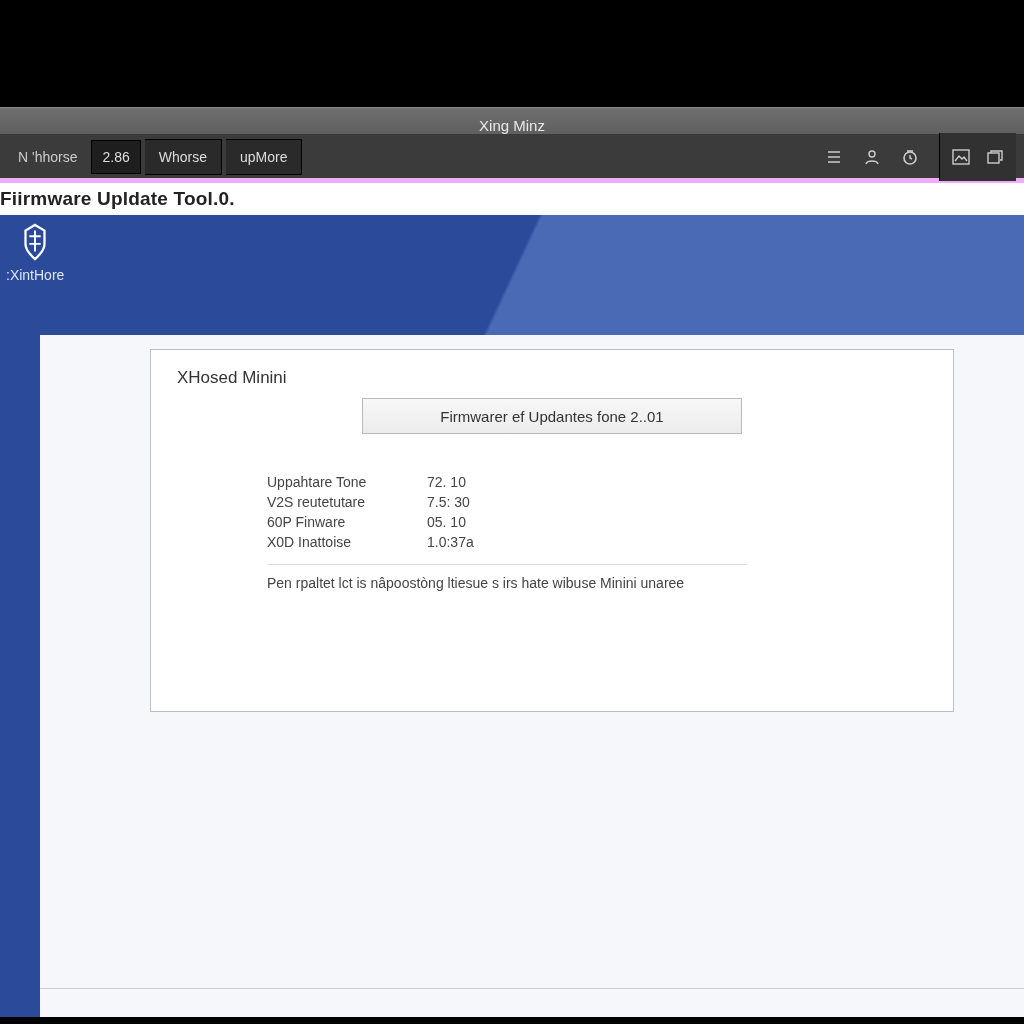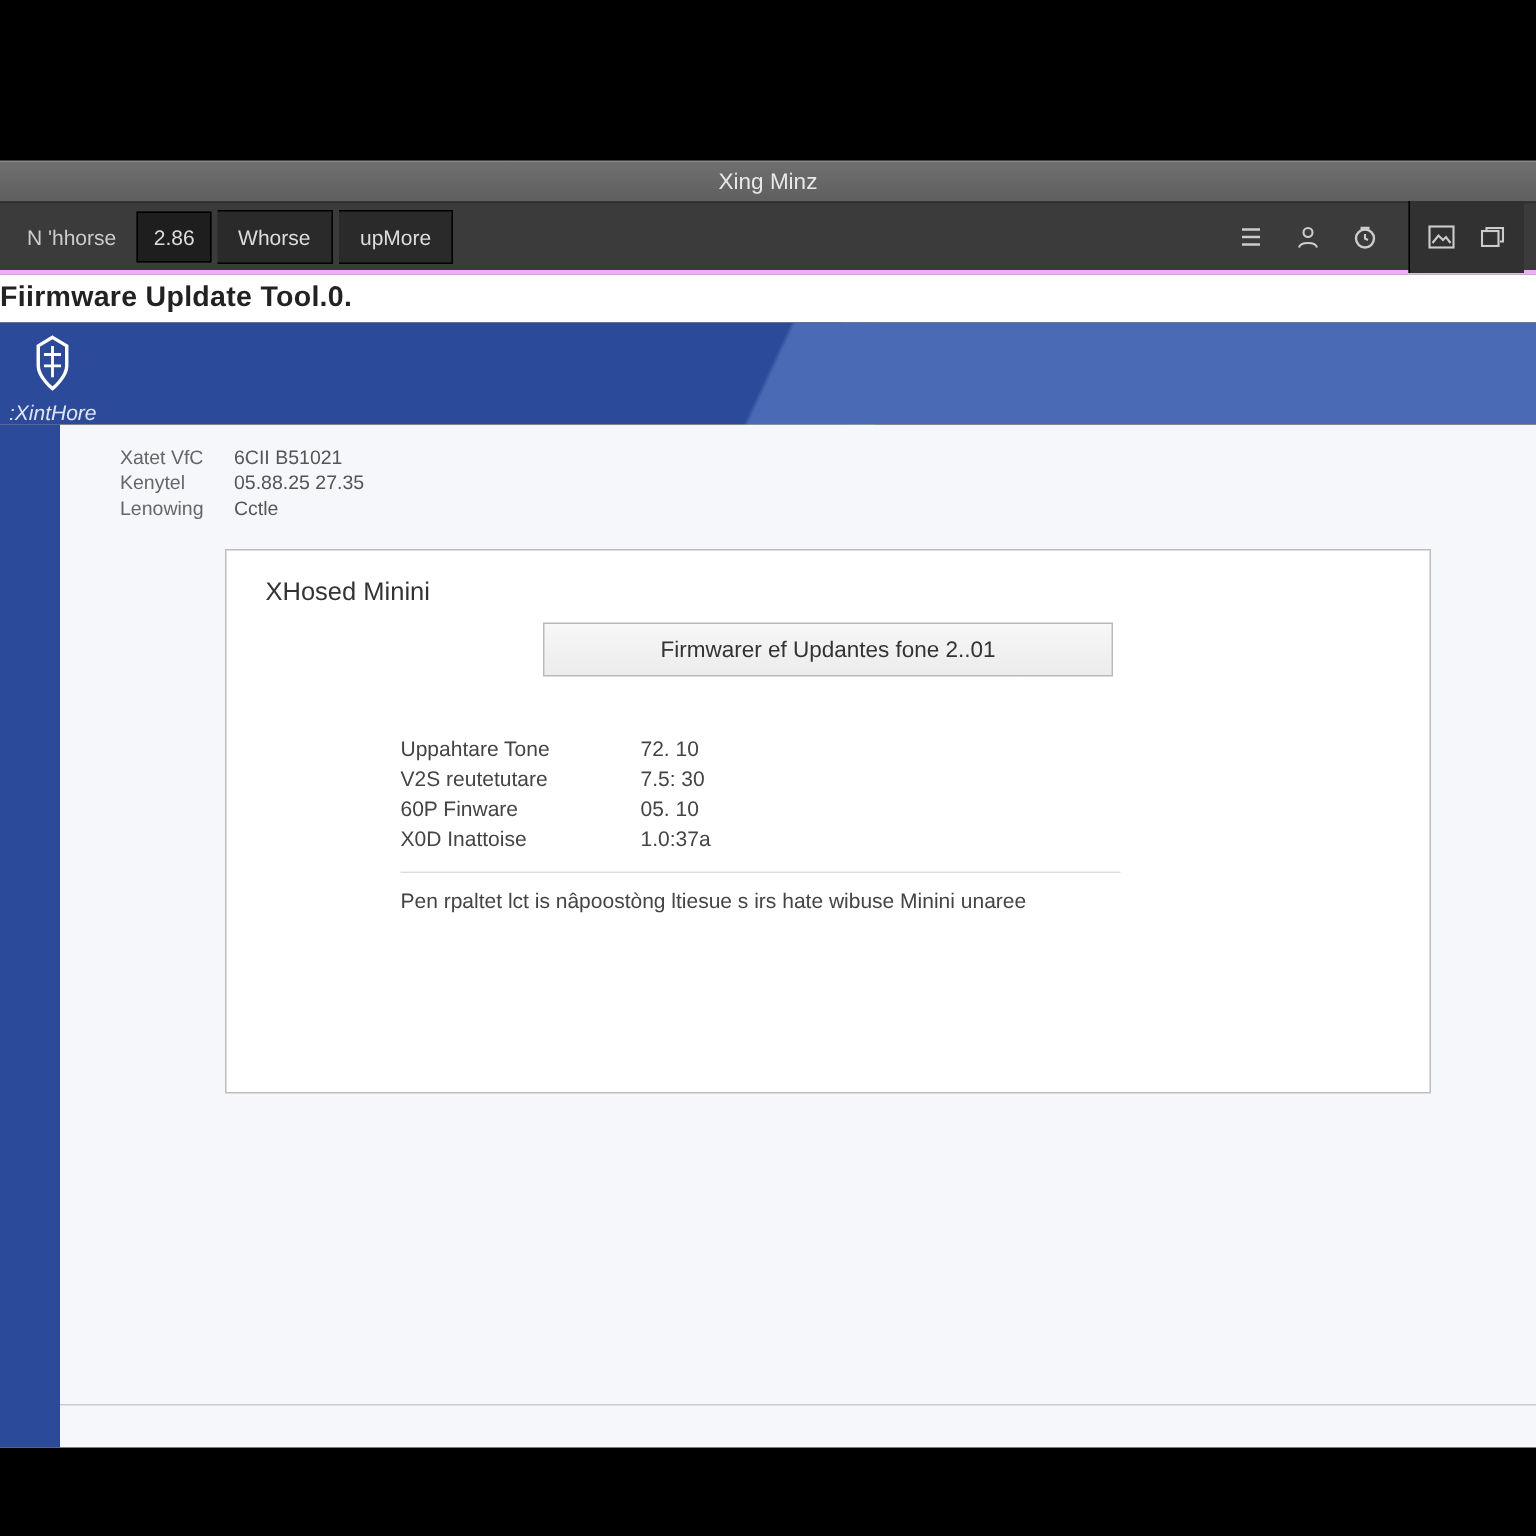--- a/index.html
+++ b/index.html
@@ -5,29 +5,29 @@
 * { margin: 0; padding: 0; box-sizing: border-box; }
 html, body { width: 1024px; height: 1024px; font-family: "Segoe UI", Arial, sans-serif; background: #000; overflow: hidden; }
 
 
 .void-top { height: 107px; background: #000; }
 
 
 .titlebar {
   height: 28px; background: linear-gradient(#6f6f6f,#5f5f5f);
   border-top: 1px solid #888; border-bottom: 1px solid #3a3a3a;
-  display: flex; align-items: center; justify-content: center;
+  display: flex; align-items: flex-end; justify-content: center;
   color: #e8e8e8; font-size: 15px;
 }
 
 
 .toolbar {
   height: 48px; background: #3b3b3b; display: flex; align-items: center;
   color: #ddd; font-size: 14px; padding: 0 8px; gap: 4px;
-  border-bottom: 3px solid #f0abfc;
+  border-bottom: 5px solid #f0abfc;
 }
 .toolbar .seg { display: flex; align-items: center; height: 34px; }
 .toolbar .seg.logo { padding: 0 10px; color: #ccc; }
 .toolbar .seg.ver {
   background: #1e1e1e; padding: 0 10px; color: #ddd; border: 1px solid #000;
 }
 .toolbar .seg.tabbtn {
   background: #2a2a2a; padding: 17px 14px; color: #ddd; border: 1px solid #000;
   border-left: none;
 }
@@ -42,24 +42,23 @@
 }
 
 
 .content-header {
   height: 32px; background: #fff; display: flex; align-items: center; justify-content: flex-start;
   font-size: 19px; font-weight: 700; color: #222; letter-spacing: .2px;
 }
 
 
 .banner {
-  height: 68px; background: linear-gradient(90deg,#2b4a9a 0%, #2b4a9a 55%, #4a6ab5 55%, #4a6ab5 100%);
+  height: 120px; background: linear-gradient(90deg,#2b4a9a 0%, #2b4a9a 55%, #4a6ab5 55%, #4a6ab5 100%);
   position: relative; color: #fff;
   clip-path: polygon(0 0, 100% 0, 100% 100%, 40px 100%, 40px 100%, 0 100%);
-  font-style: italic;
 }
 .banner .brand {
   position: absolute; left: 6px; top: 8px; display: flex; flex-direction: column; align-items: center; gap: 6px;
 }
 .banner .brand svg { width: 38px; height: 38px; }
 .banner .brand-name { font-size: 14px; color: #dfe6f5; }
 .banner .diag {
   position: absolute; left: 55%; top: 0; width: 140px; height: 100%;
   background: linear-gradient(115deg, transparent 49%, #4a6ab5 51%);
   transform: translateX(-120px);
@@ -159,28 +158,20 @@
     <svg viewBox="0 0 40 40">
       <path d="M20 2 L30 8 L30 22 C30 30 20 38 20 38 C20 38 10 30 10 22 L10 8 Z" fill="none" stroke="#fff" stroke-width="2.4"></path>
       <path d="M20 8 L20 30 M14 14 L26 14 M14 22 L26 22" stroke="#fff" stroke-width="2"></path>
     </svg>
     <div class="brand-name">:XintHore</div>
   </div>
 </div>
 
 <div class="body">
 
-  <div class="info-grid">
-    <div class="k">Xatet VfC</div>
-    <div class="v">6CII B51021</div>
-    <div class="k">Kenytel</div>
-    <div class="v">05.88.25 27.35</div>
-    <div class="k">Lenowing</div>
-    <div class="v">Cctle</div>
-  </div>
 
   <div class="panel">
     <div class="panel-title">XHosed Minini</div>
     <button class="update-btn">
       <span>Firmwarer ef Updantes fone 2..01</span>
     </button>
 
     <div class="ver-grid">
       <div>Uppahtare Tone</div>
       <div>72. 10</div>

